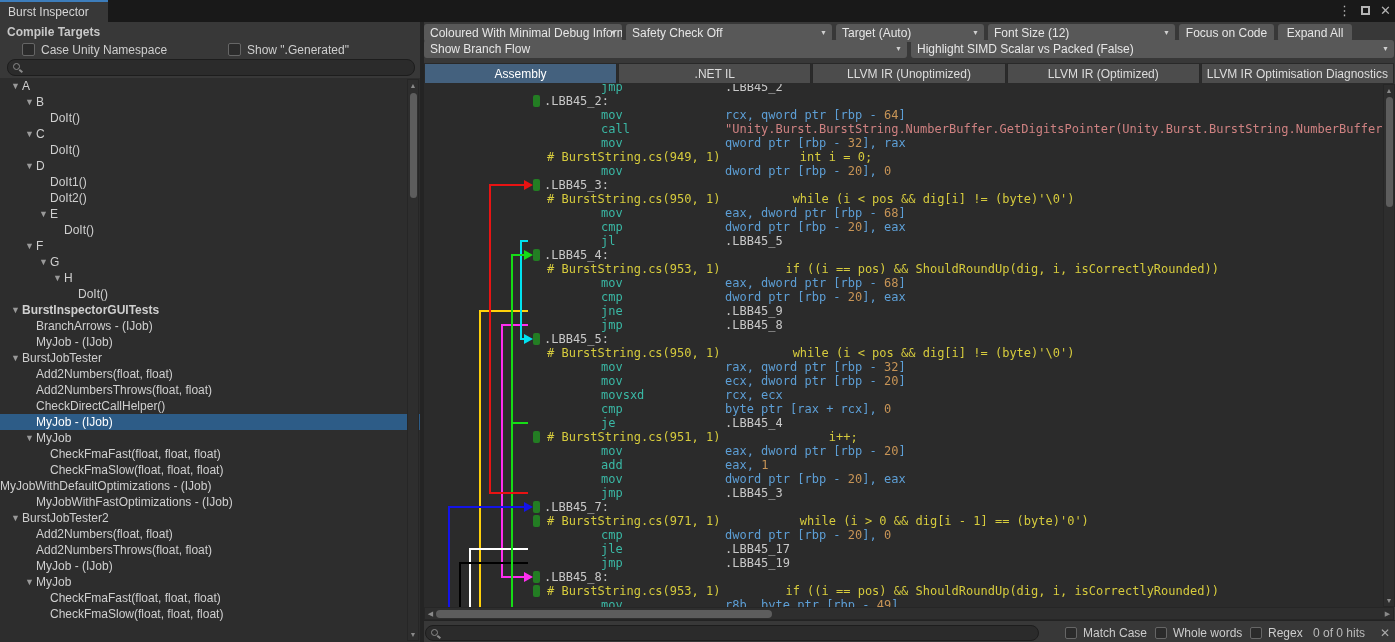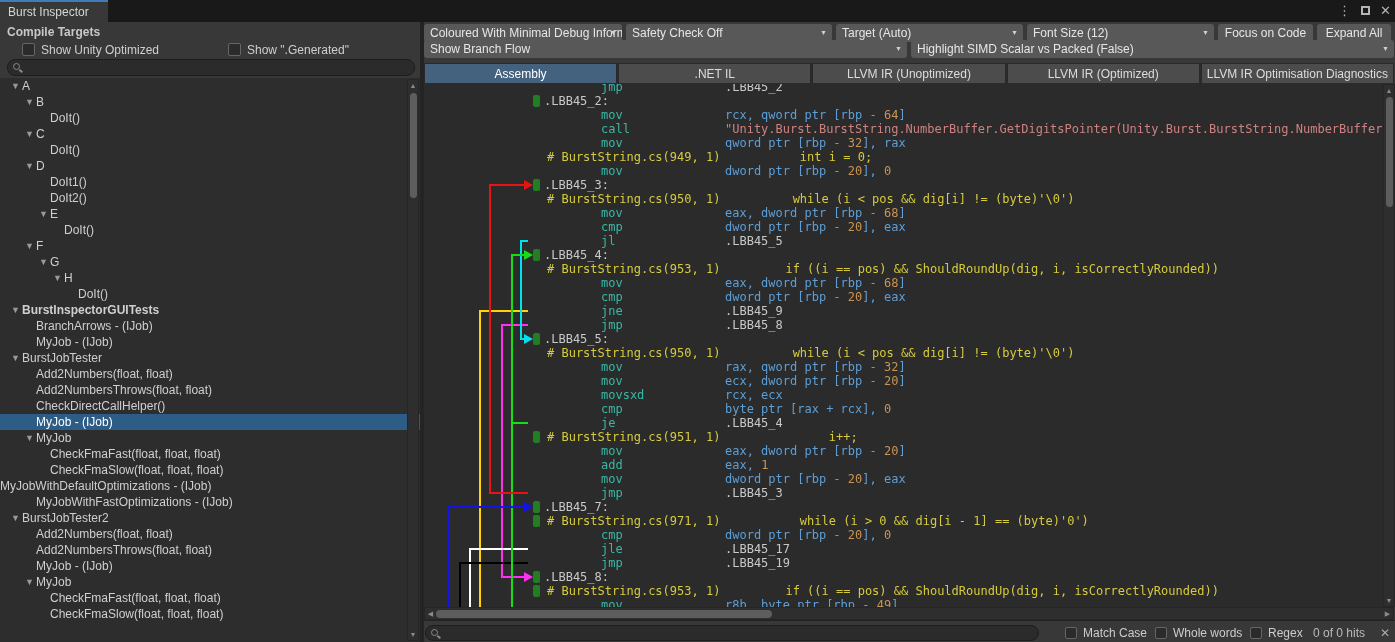--- a/index.html
+++ b/index.html
@@ -82,21 +82,21 @@
       <span>⋮</span>
       <span><span class="icon-max"></span></span>
       <span>✕</span>
     </div>
   </div>
 
   <div class="left">
     <div class="compile-title">Compile Targets</div>
     <div class="cbrow">
       <span class="cb" style="left:22px"></span>
-      <span class="cb-label" style="left:41px">Show Unity Optimized</span>
+      <span class="cb-label" style="left:41px">Case Unity Namespace</span>
       <span class="cb" style="left:228px"></span>
       <span class="cb-label" style="left:247px">Show ".Generated"</span>
     </div>
     <div class="searchbox">
         <span class="mag"></span>
       </div>
     <div class="tree">
       <div id="treeRows">
           <div class="tree-row" style="padding-left: 11px;"><span class="tri">▼</span><span>A</span></div>
           <div class="tree-row" style="padding-left: 25px;"><span class="tri">▼</span><span>B</span></div>
@@ -139,21 +139,21 @@
         <div class="dn">▼</div>
       </div>
     </div>
   </div>
   <div class="splitter"></div>
 
   <div class="right">
     <div class="trow" style="top:2px" id="toolbarRow1">
         <div class="dd" style="width: 198px;"><span>Coloured With Minimal Debug Information</span><span class="arr">▼</span></div>
         <div class="dd" style="width: 206px;"><span>Safety Check Off</span><span class="arr">▼</span></div>
-        <div class="dd" style="width: 187px;"><span>Target (Auto)</span><span class="arr">▼</span></div>
+        <div class="dd" style="width: 148px;"><span>Target (Auto)</span><span class="arr">▼</span></div>
         <div class="dd" style="width: 187px;"><span>Font Size (12)</span><span class="arr">▼</span></div>
         <div class="btn" style="width: 95px;">Focus on Code</div>
         <div class="btn" style="width: 74px;">Expand All</div>
       </div>
     <div class="trow" style="top:18px" id="toolbarRow2">
         <div class="dd" style="width: 481px; flex: 1 1 0px;"><span>Show Branch Flow</span><span class="arr">▼</span></div>
         <div class="dd" style="width: 481px; flex: 1 1 0px;"><span>Highlight SIMD Scalar vs Packed (False)</span><span class="arr">▼</span></div>
       </div>
     <div class="tabs" id="tabsRow">
         <div class="tab active">Assembly</div>

